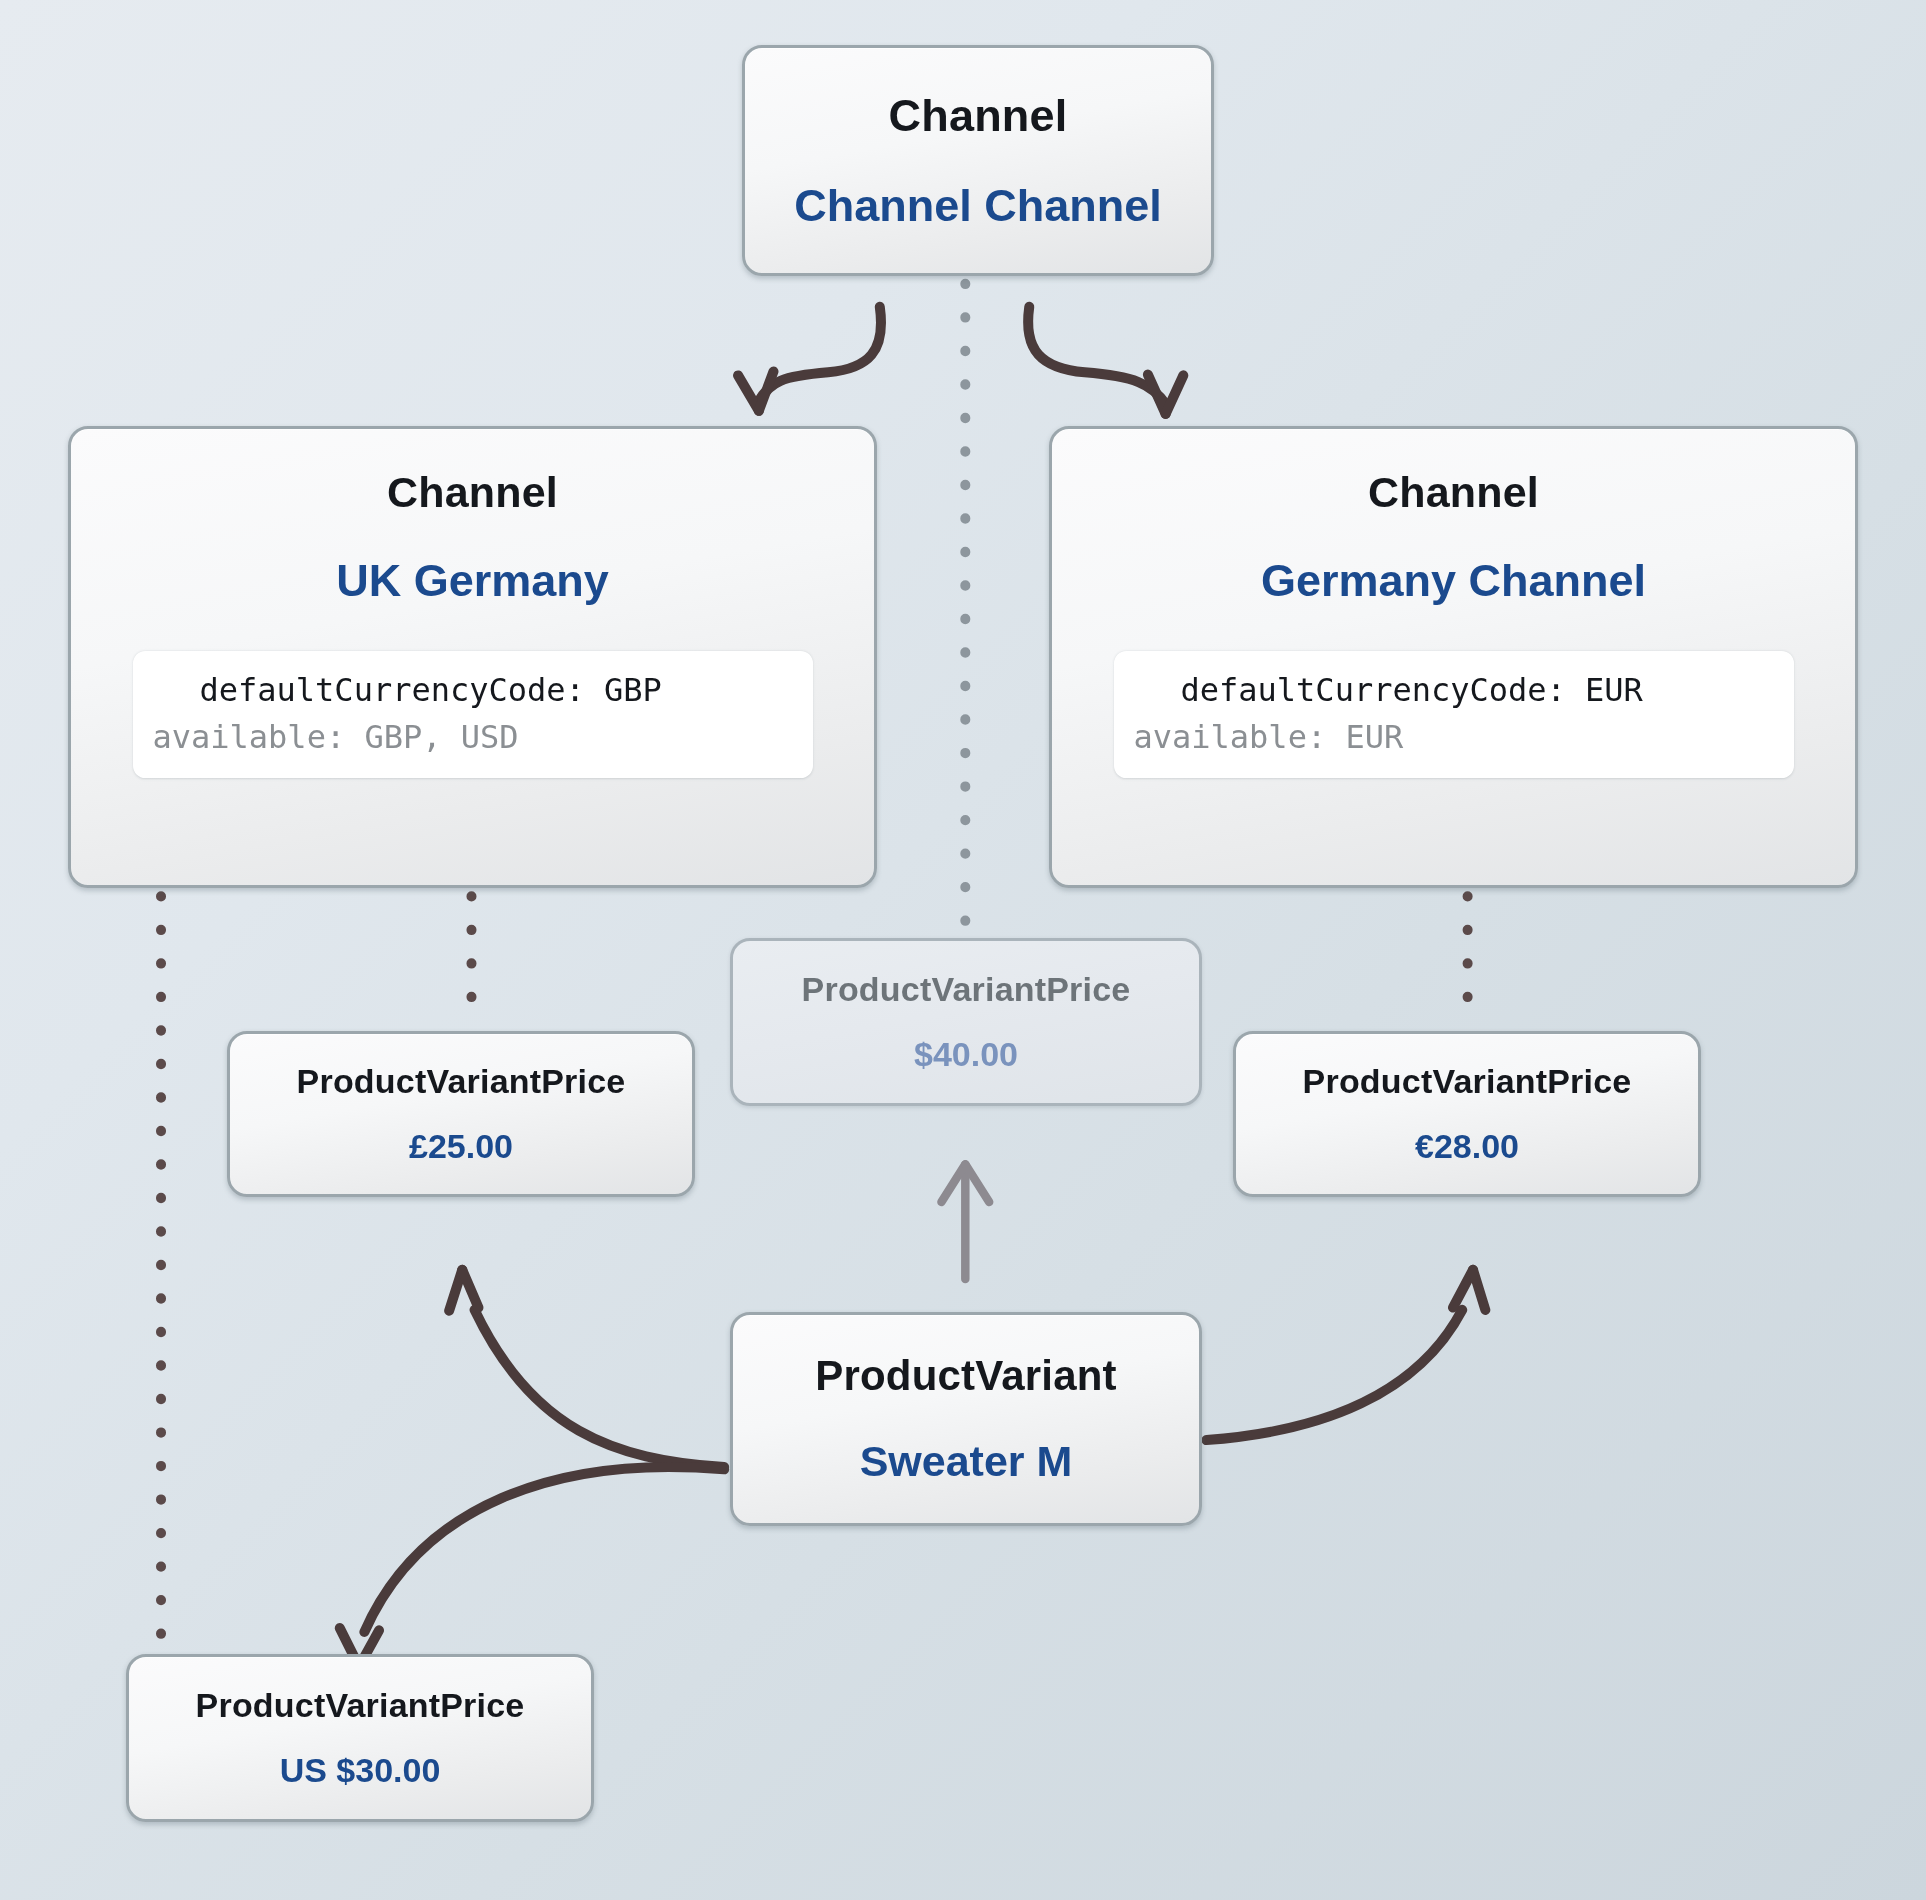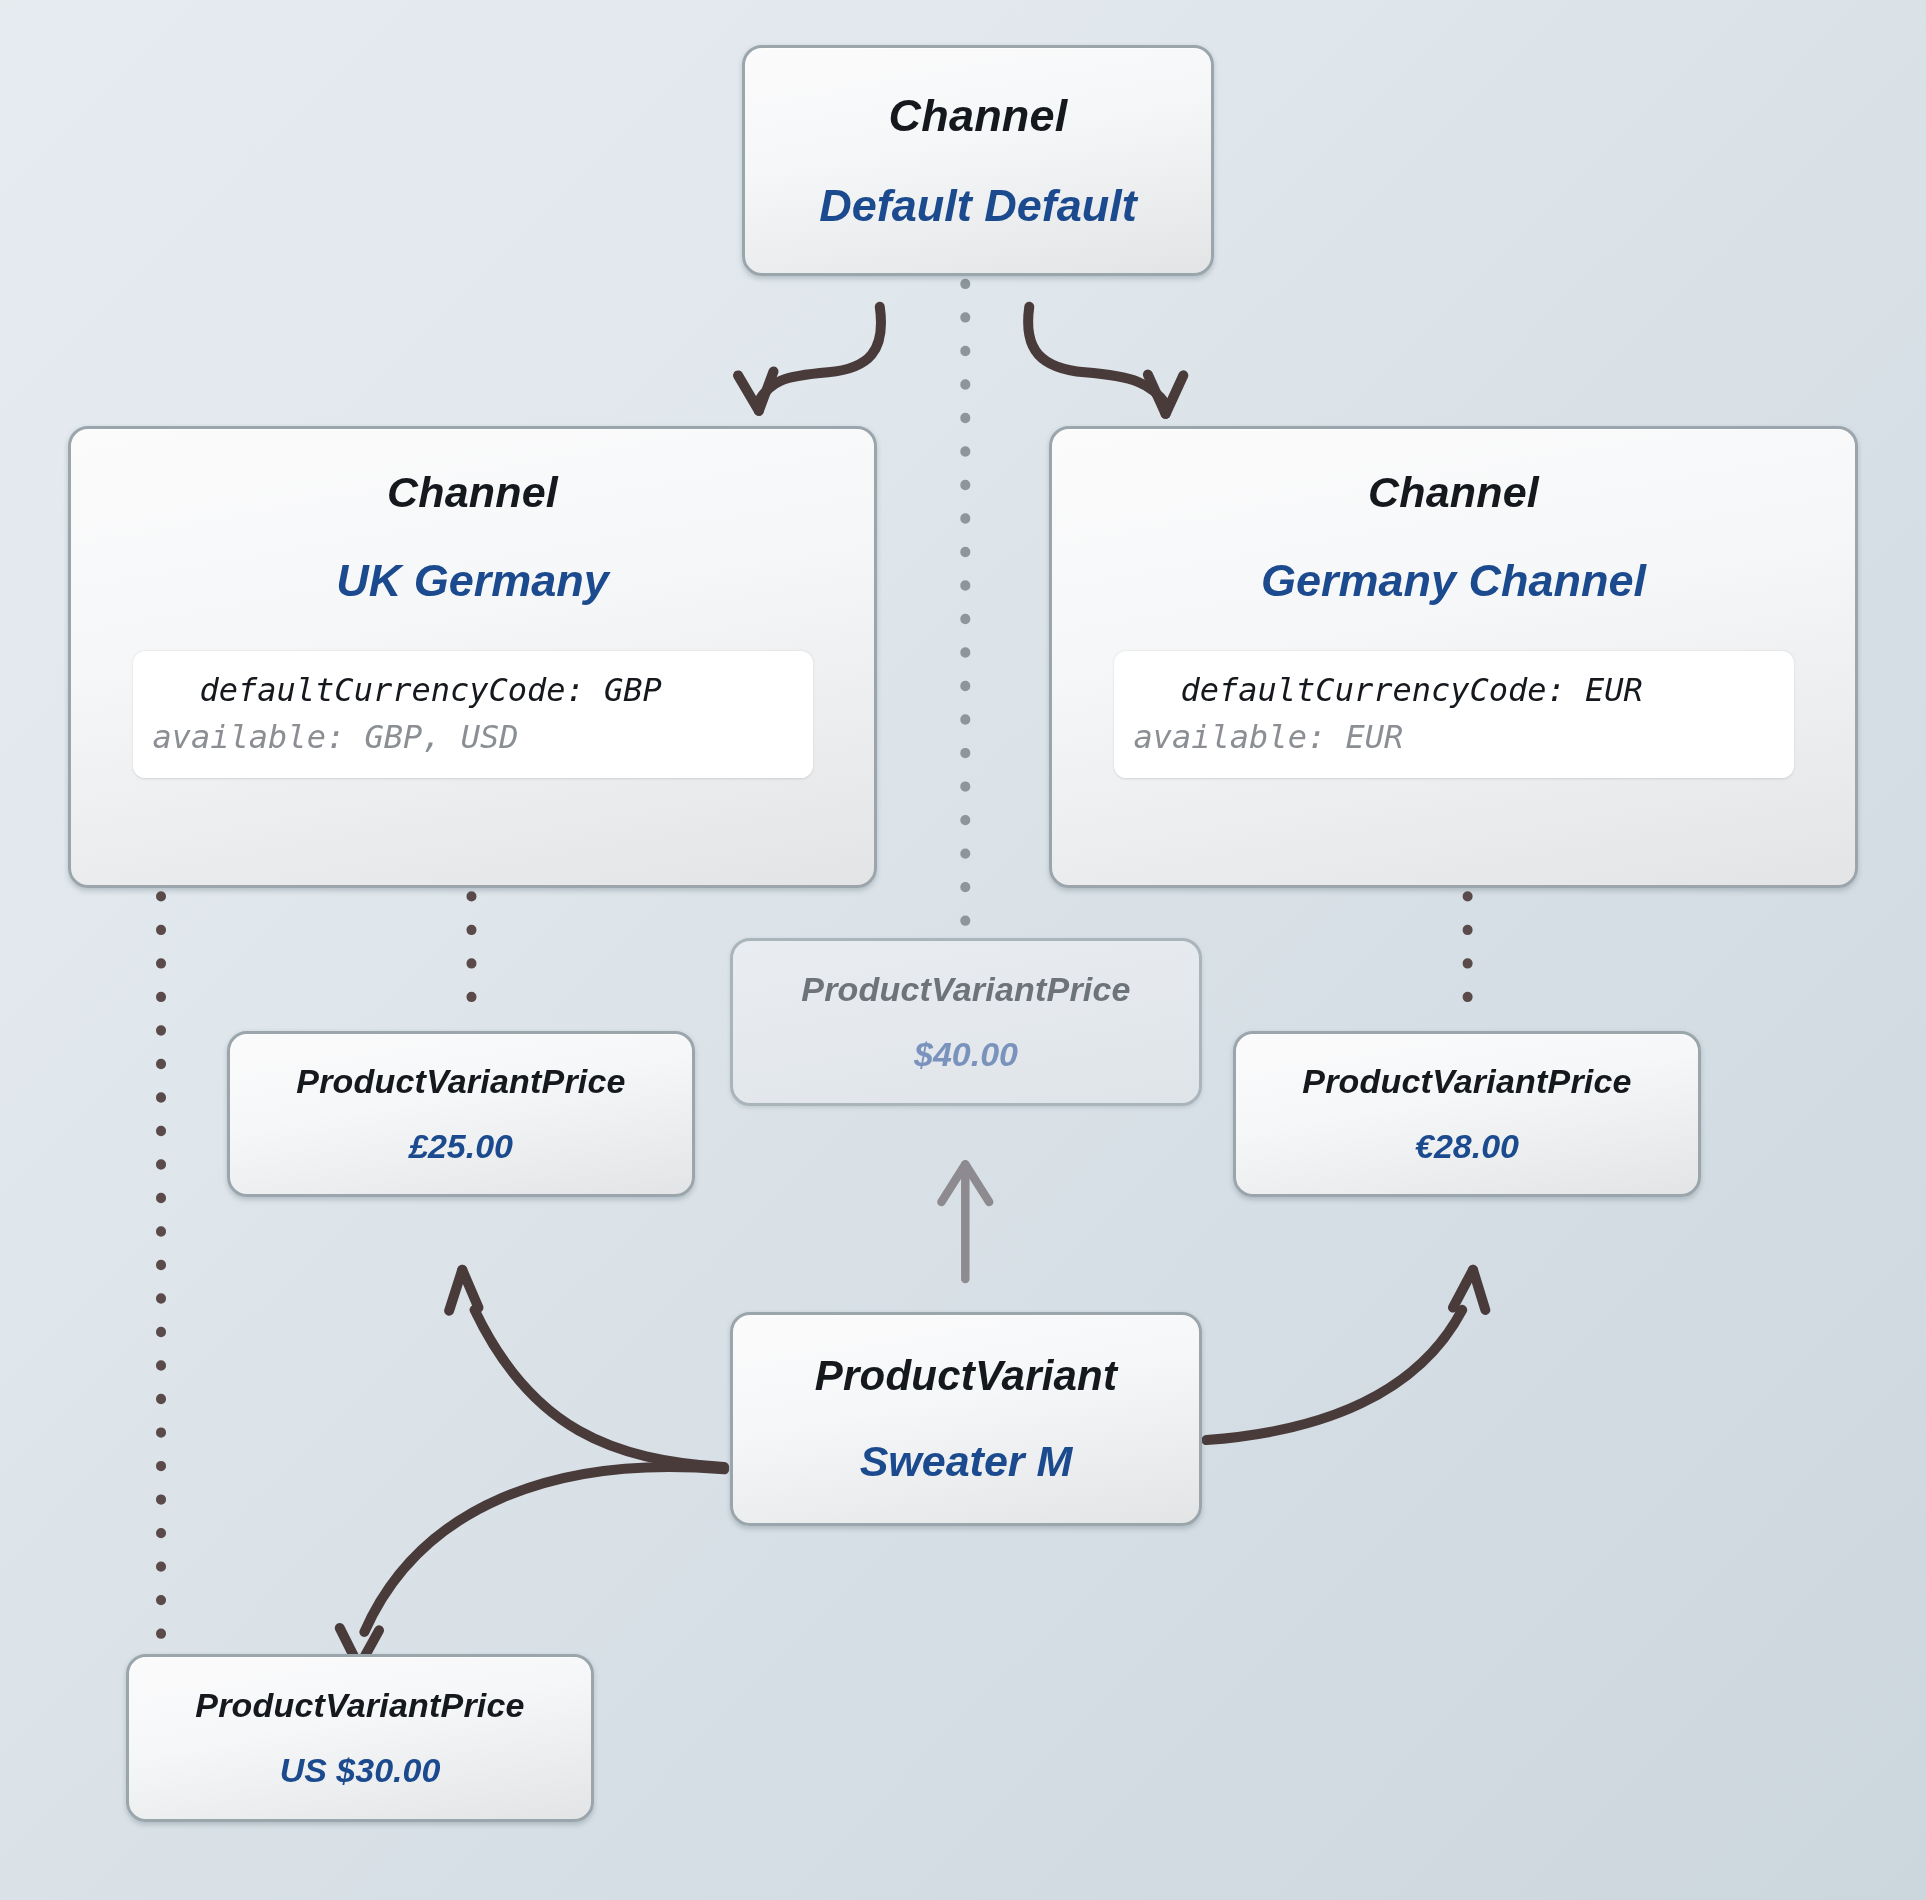--- a/index.html
+++ b/index.html
@@ -10,21 +10,20 @@
     width: 1926px;
     height: 1901px;
     background: linear-gradient(135deg, #e6ebf0 0%, #e0e7ed 30%, #d6dfe5 62%, #ccd6dd 100%);
     font-family: "Liberation Sans", sans-serif;
     overflow: hidden;
   }
   #stage {
     position: relative;
     width: 1546px;
     height: 1901px;
-    font-style: italic;
   }
 
   
   #edges {
     position: absolute;
     left: 0; top: 0;
     width: 1926px;
     height: 1901px;
     pointer-events: none;
     z-index: 1;
@@ -211,21 +210,21 @@
 
     <g>
       <path class="mut" d="M1253,1660 L1253,1518"></path>
       <path class="mut" d="M1253,1511 L1222,1560"></path>
       <path class="mut" d="M1253,1511 L1284,1560"></path>
     </g>
   </svg>
 
   <div class="node" id="node-default-channel">
     <div class="type">Channel</div>
-    <div class="name">Default Default</div>
+    <div class="name">Channel Channel</div>
   </div>
 
   <div class="node channel-box" id="node-uk-channel">
     <div class="type">Channel</div>
     <div class="name">UK Germany</div>
     <div class="attrs">
       <div class="attr-default">defaultCurrencyCode: GBP</div>
       <div class="attr-available">available: GBP, USD</div>
     </div>
   </div>

